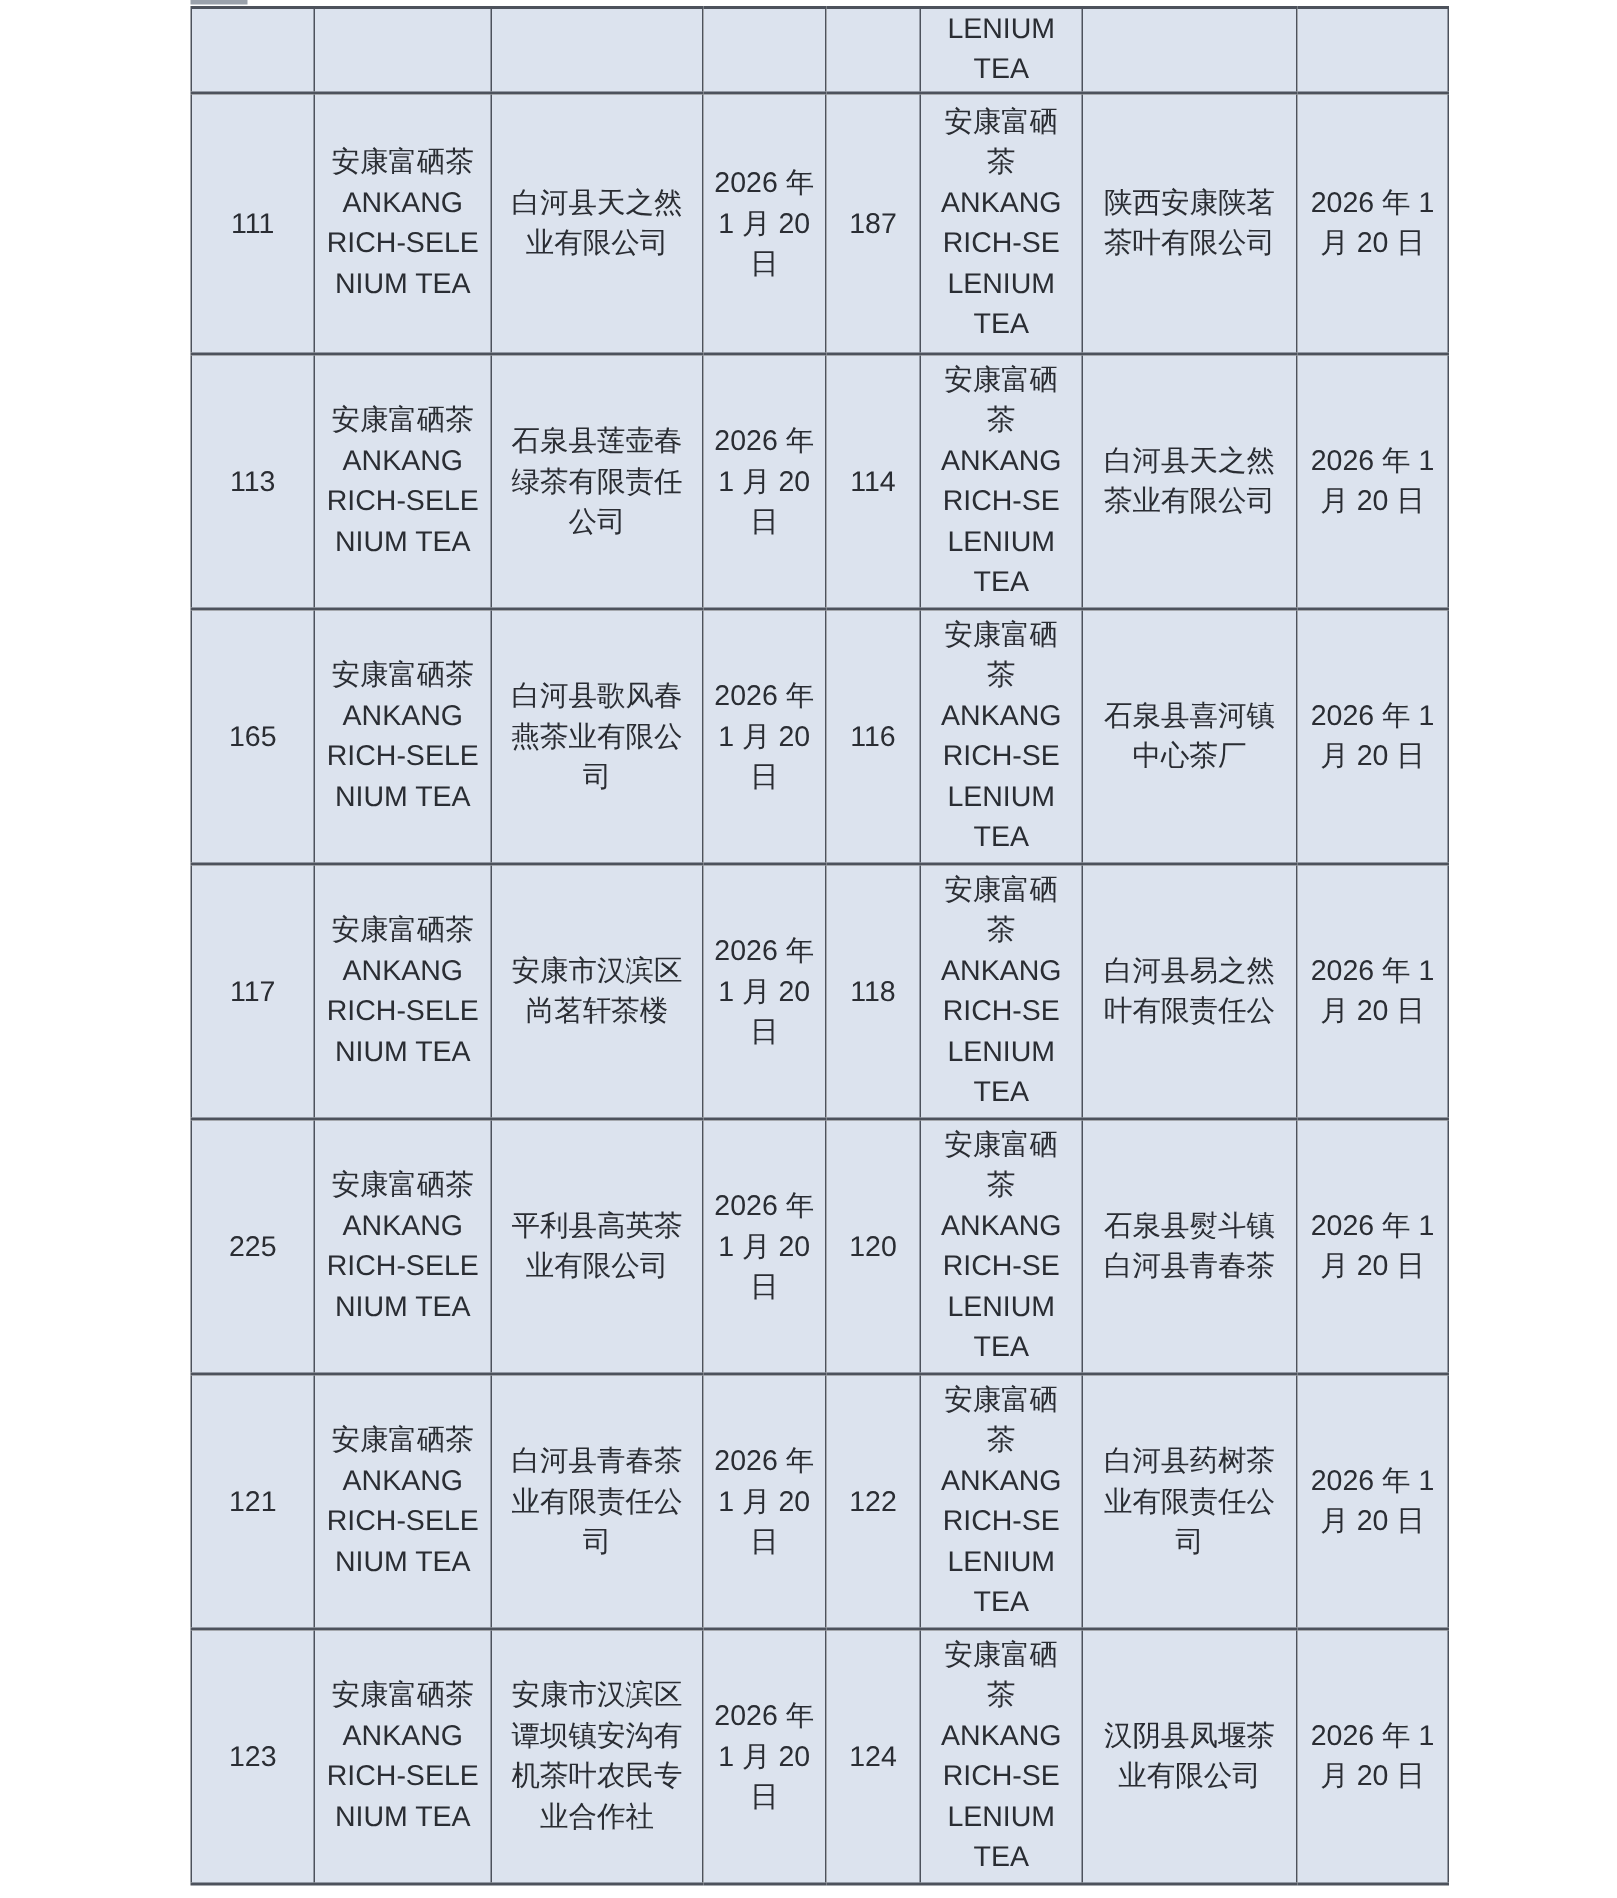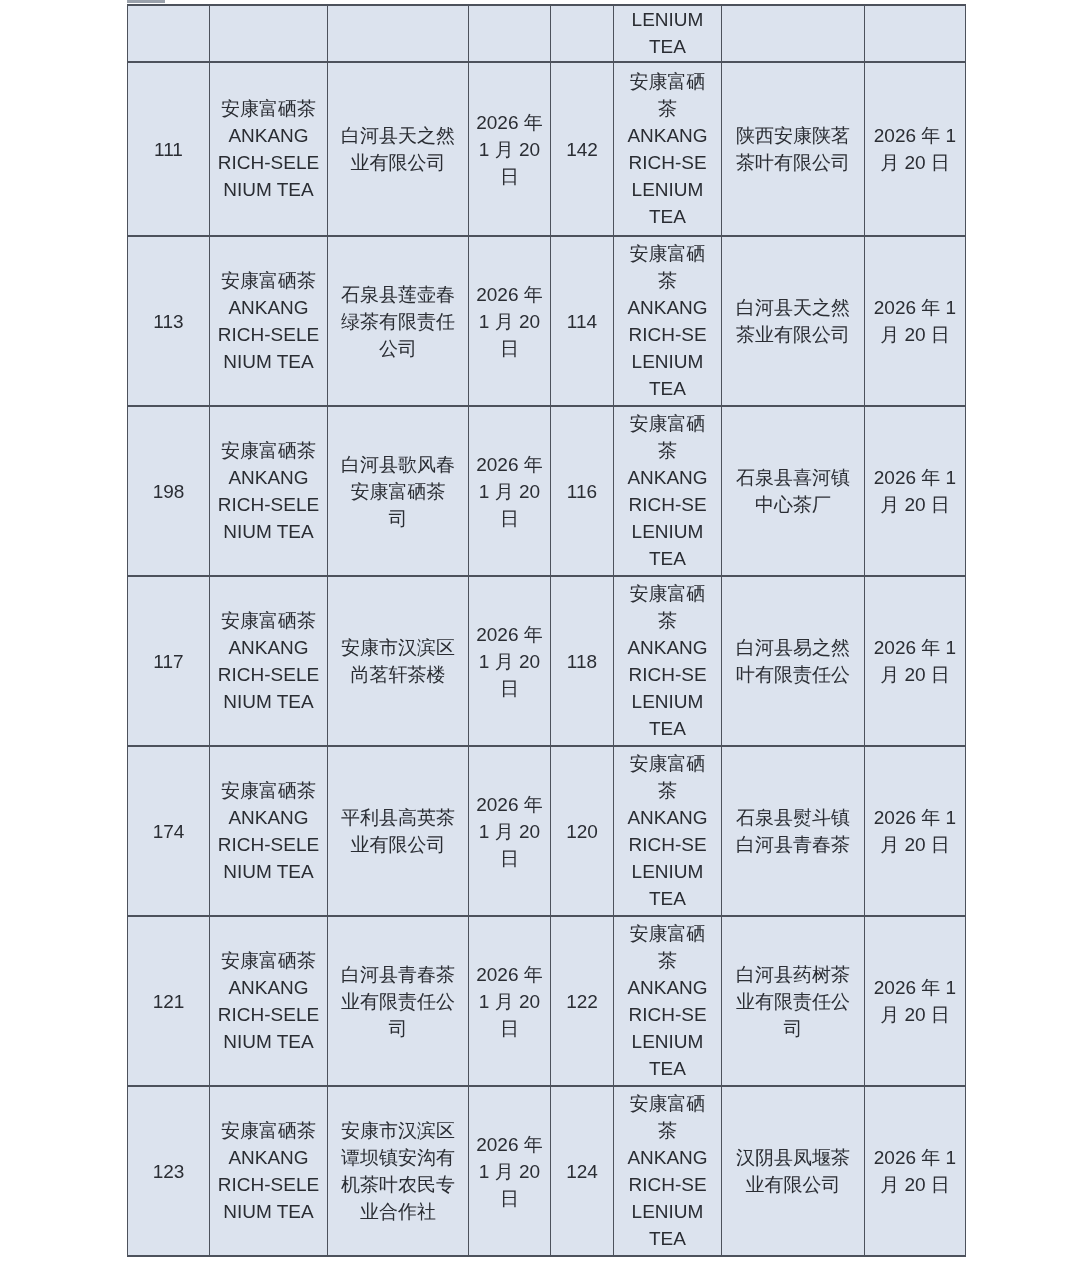--- a/index.html
+++ b/index.html
@@ -86,21 +86,21 @@
           <td>111</td>
           <td>安康富硒茶
 ANKANG
 RICH-SELE
 NIUM TEA</td>
           <td>白河县天之然
 业有限公司</td>
           <td>2026 年
 1 月 20
 日</td>
-          <td>142</td>
+          <td>187</td>
           <td>安康富硒
 茶
 ANKANG
 RICH-SE
 LENIUM
 TEA</td>
           <td>陕西安康陕茗
 茶叶有限公司</td>
           <td>2026 年 1
 月 20 日</td>
@@ -123,27 +123,27 @@
 ANKANG
 RICH-SE
 LENIUM
 TEA</td>
           <td>白河县天之然
 茶业有限公司</td>
           <td>2026 年 1
 月 20 日</td>
         </tr>
         <tr>
-          <td>198</td>
+          <td>165</td>
           <td>安康富硒茶
 ANKANG
 RICH-SELE
 NIUM TEA</td>
           <td>白河县歌风春
-安康富硒茶
+燕茶业有限公
 司</td>
           <td>2026 年
 1 月 20
 日</td>
           <td>116</td>
           <td>安康富硒
 茶
 ANKANG
 RICH-SE
 LENIUM
@@ -170,21 +170,21 @@
 ANKANG
 RICH-SE
 LENIUM
 TEA</td>
           <td>白河县易之然
 叶有限责任公</td>
           <td>2026 年 1
 月 20 日</td>
         </tr>
         <tr>
-          <td>174</td>
+          <td>225</td>
           <td>安康富硒茶
 ANKANG
 RICH-SELE
 NIUM TEA</td>
           <td>平利县高英茶
 业有限公司</td>
           <td>2026 年
 1 月 20
 日</td>
           <td>120</td>

